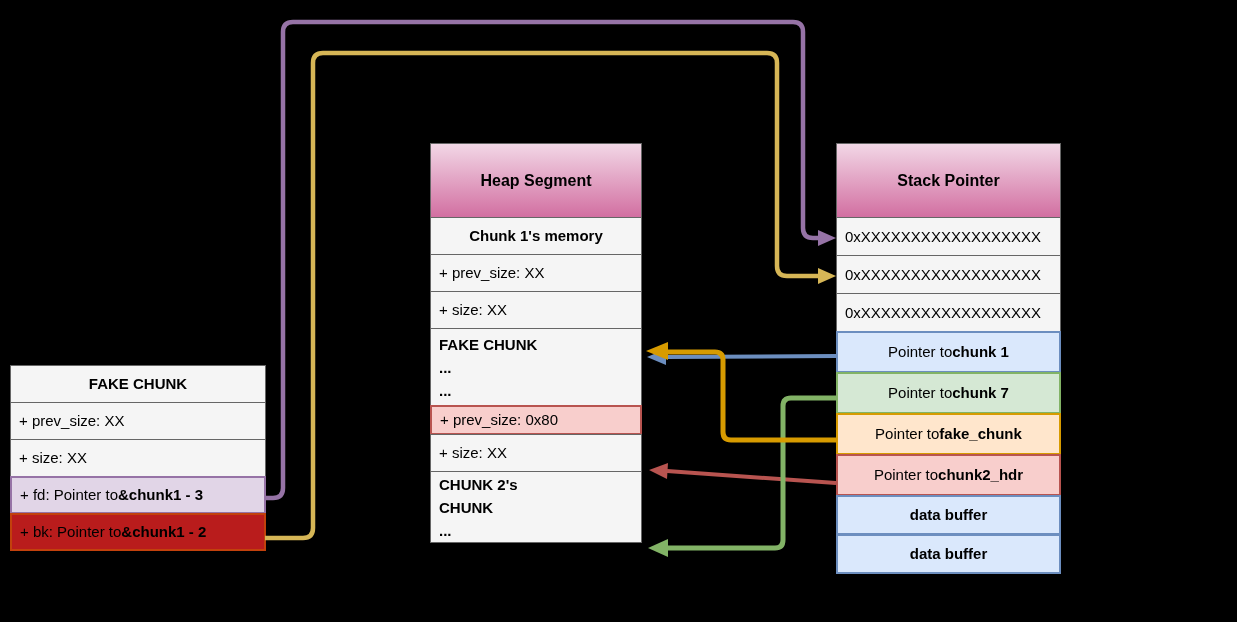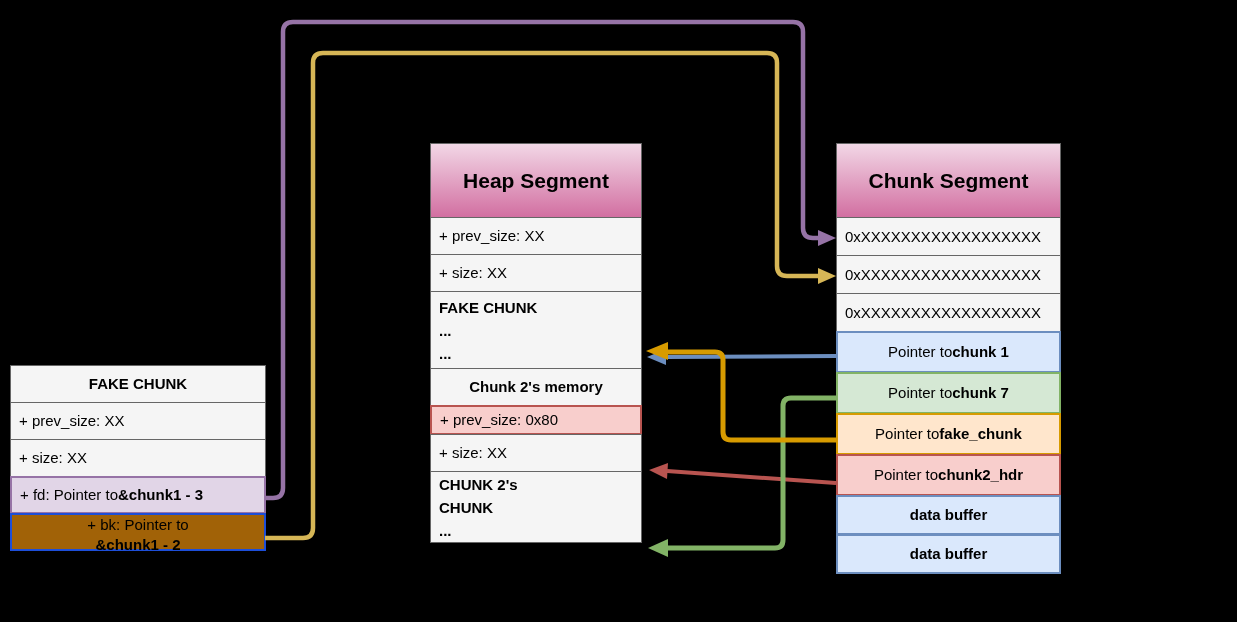--- a/index.html
+++ b/index.html
@@ -15,27 +15,27 @@
     background:#f5f5f5;display:flex;align-items:center;
     font-size:15px;line-height:20px;padding:0 8px;
   }
   .row:first-child{margin-top:0;}
   .row.center{justify-content:center;text-align:center;padding:0 4px;}
   .row.bold{font-weight:bold;}
   .hdr{
     box-sizing:border-box;border:1px solid #666;
     background:linear-gradient(#f2d7e6,#d26fa1);
     display:flex;align-items:center;justify-content:center;
-    font-weight:bold;font-size:21px;
+    font-weight:bold;font-size:16px;
   }
   .multi{flex-direction:column;align-items:flex-start;justify-content:center;
          font-weight:bold;line-height:23px;}
   
   .c-purple{background:#e1d5e7;border:2px solid #9673a6;}
-  .c-yellow{background:#a16207;border:2px solid #1d4ed8;flex-direction:column;}
+  .c-yellow{background:#b91c1c;border:2px solid #c2410c;}
   .c-blue  {background:#dae8fc;border:2px solid #6c8ebf;}
   .c-green {background:#d5e8d4;border:2px solid #82b366;}
   .c-orange{background:#ffe6cc;border:2px solid #d79b00;}
   .c-red   {background:#f8cecc;border:2px solid #b85450;}
   
   #fake-table{left:10px;top:365px;width:256px;}
   #fake-table .row{height:38px;}
   #heap-table{left:430px;top:143px;width:212px;}
   #stack-table{left:836px;top:143px;width:225px;}
   .hdr{height:75px;}
@@ -55,39 +55,39 @@
       <b>&amp;chunk1 - 3</b>
   </div>
   <div class="row c-yellow">
     <span>+ bk: Pointer to </span>
       <b>&amp;chunk1 - 2</b>
   </div>
 </div>
 
 <div class="node" id="heap-table">
   <div class="hdr">Heap Segment</div>
+  <div class="row center bold" style="height:38px">Chunk 1's memory</div>
   <div class="row" style="height:38px">+ prev_size: XX</div>
   <div class="row" style="height:38px">+ size: XX</div>
   <div class="row multi" style="height:78px">
     <div>FAKE CHUNK</div>
     <div>...</div>
     <div>...</div>
   </div>
-  <div class="row center bold" style="height:38px">Chunk 2's memory</div>
   <div class="row c-red" style="height:30px">+ prev_size: 0x80</div>
   <div class="row" style="height:38px">+ size: XX</div>
   <div class="row multi" style="height:72px">
     <div>CHUNK 2's</div>
     <div>CHUNK</div>
     <div>...</div>
   </div>
 </div>
 
 <div class="node" id="stack-table">
-  <div class="hdr">Chunk Segment</div>
+  <div class="hdr">Stack Pointer</div>
   <div class="row" style="height:39px">0xXXXXXXXXXXXXXXXXXX</div>
   <div class="row" style="height:39px">0xXXXXXXXXXXXXXXXXXX</div>
   <div class="row" style="height:39px">0xXXXXXXXXXXXXXXXXXX</div>
   <div class="row center c-blue" style="height:42px">
     <span>Pointer to </span>
       <b>chunk 1</b>
   </div>
   <div class="row center c-green" style="height:42px">
     <span>Pointer to </span>
       <b>chunk 7</b>

